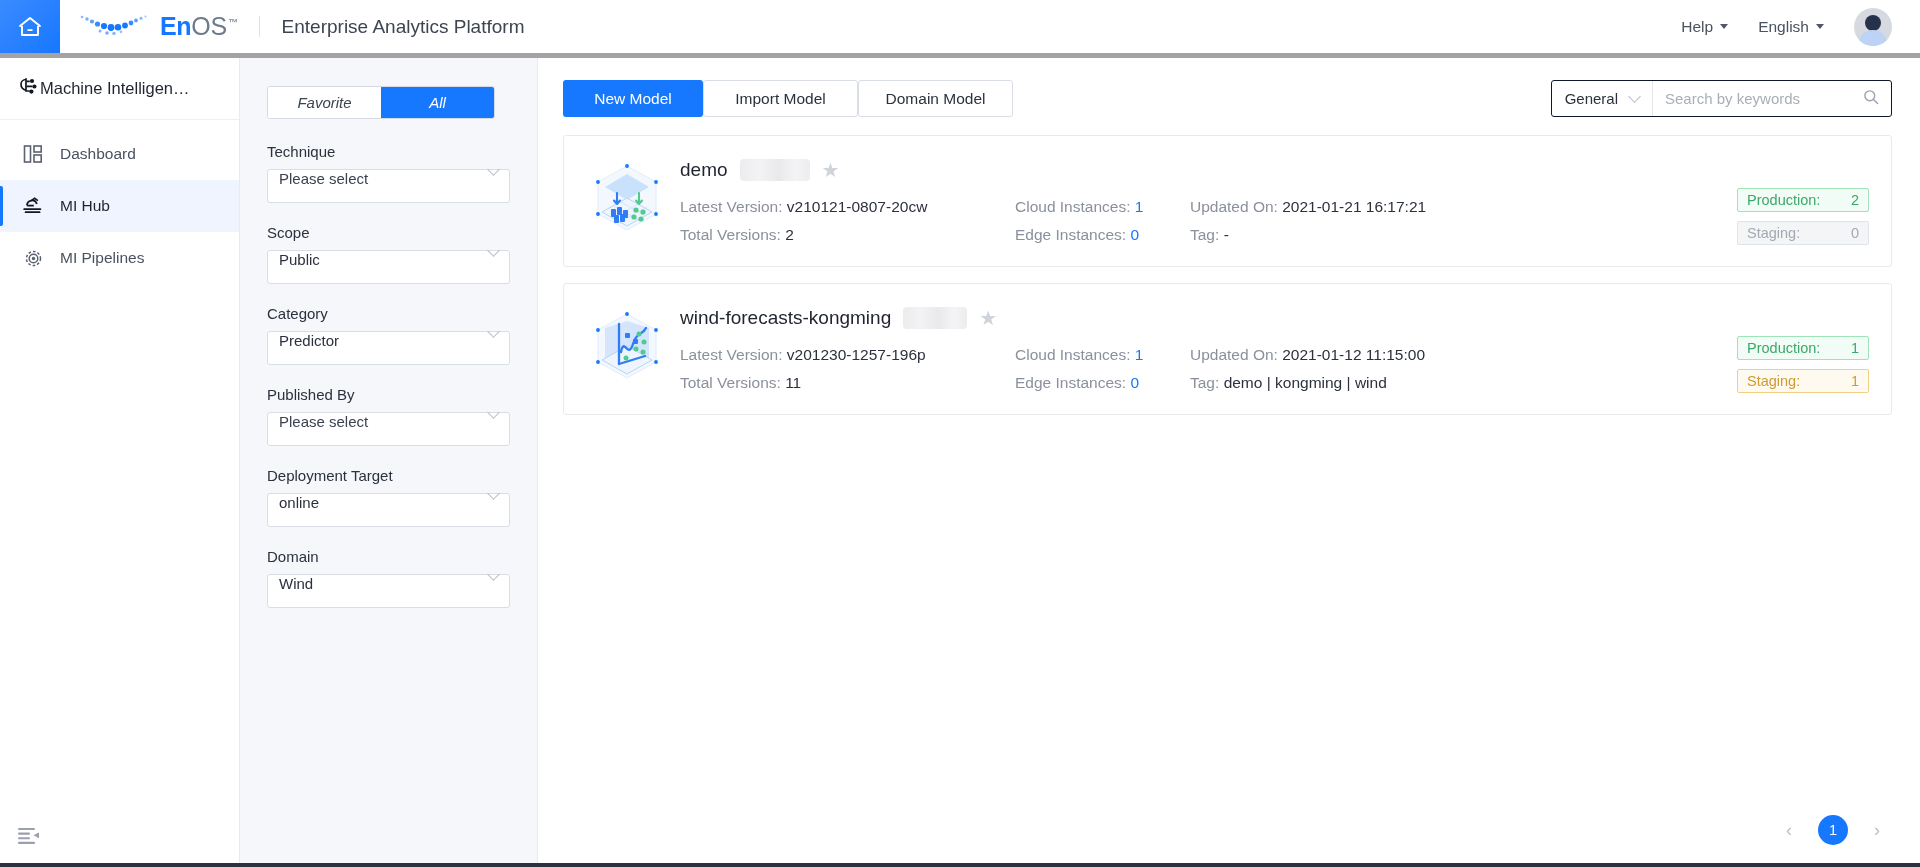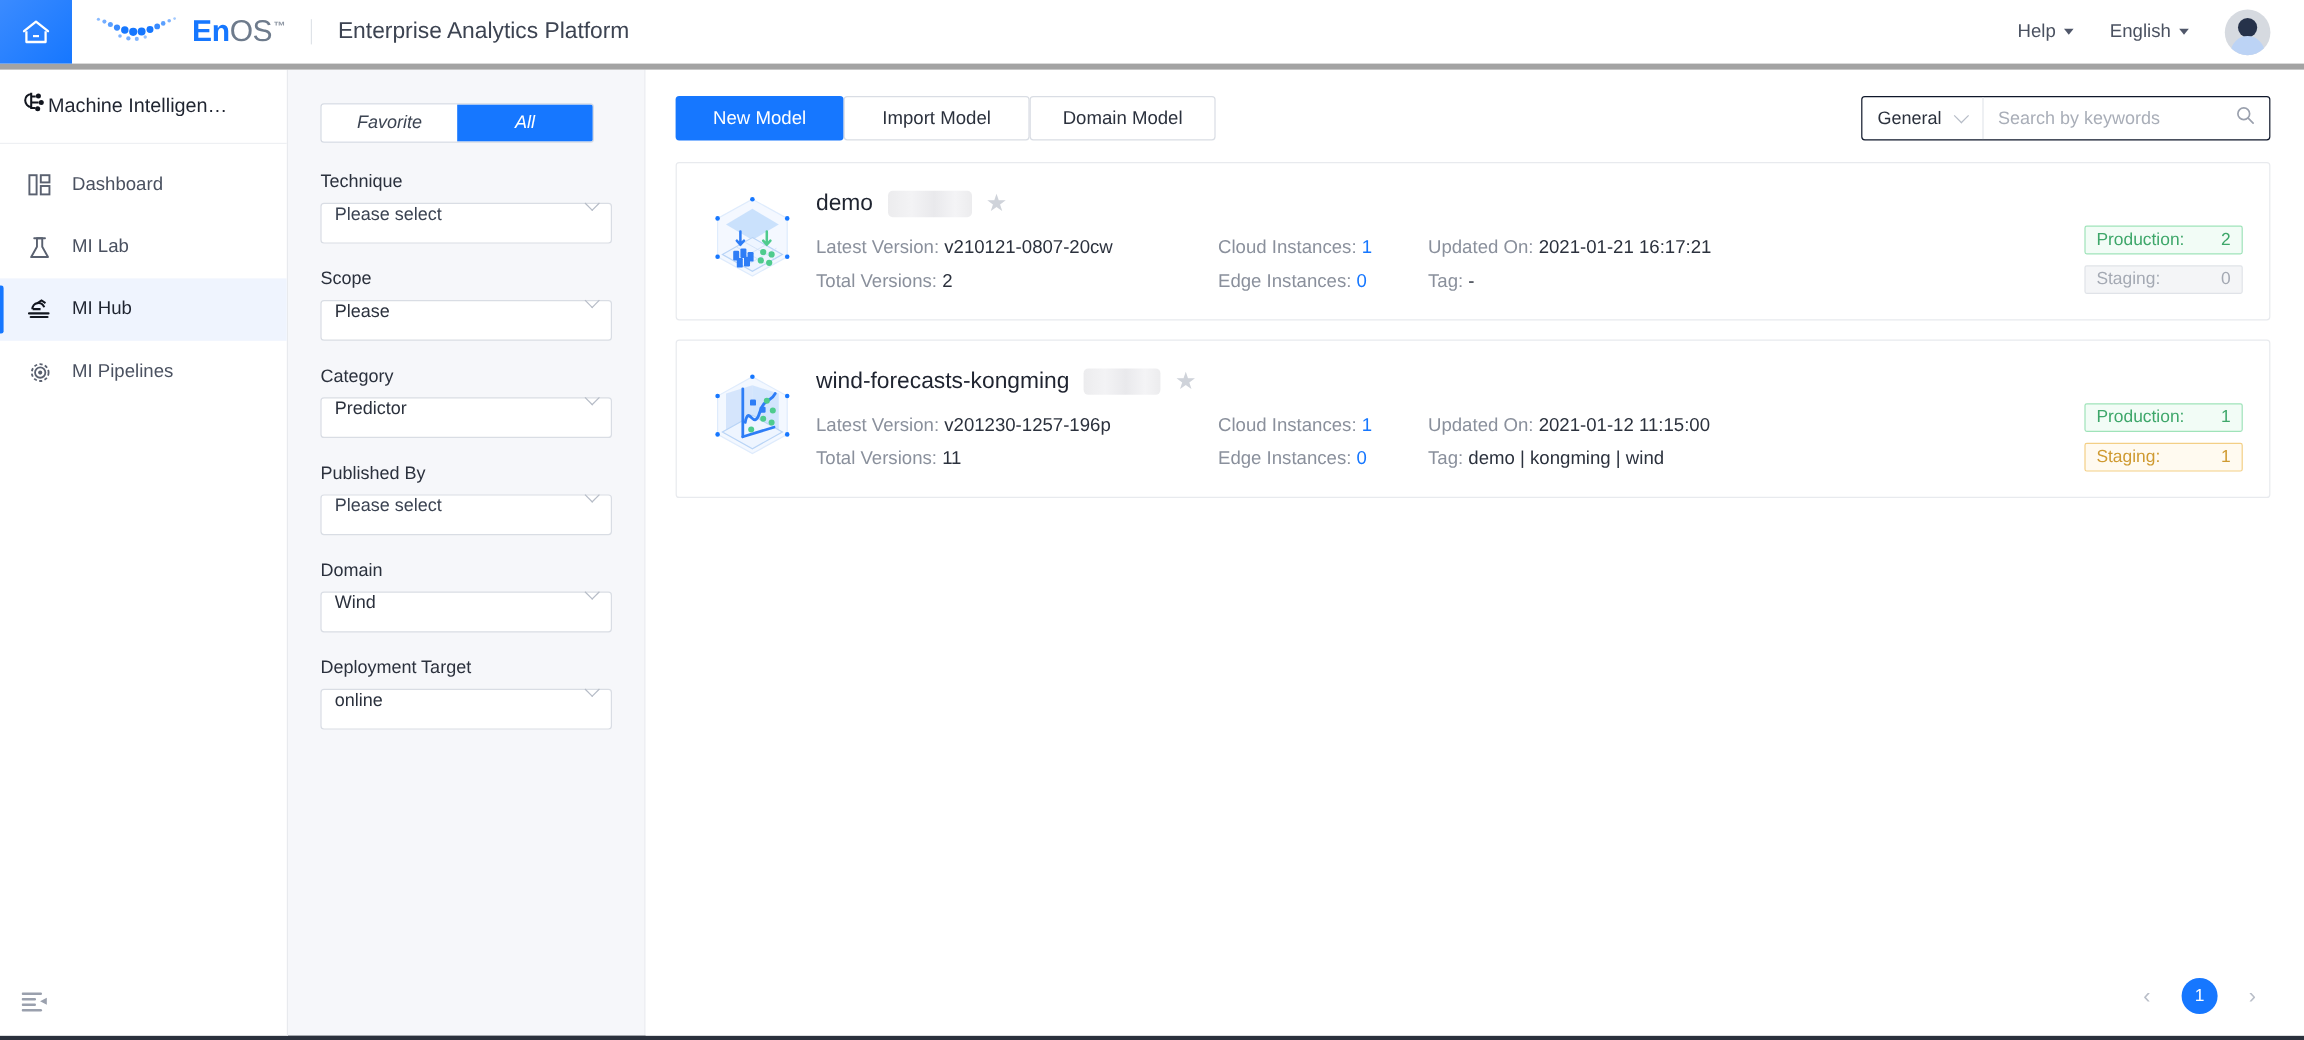--- a/index.html
+++ b/index.html
@@ -335,29 +335,20 @@
           <span class="ico">
             <svg width="20" height="20" viewBox="0 0 20 20">
               <rect x="1.5" y="2" width="6" height="16" fill="none" stroke="#5a6170" stroke-width="1.6"></rect>
               <rect x="11" y="2" width="7.2" height="6" fill="none" stroke="#5a6170" stroke-width="1.6"></rect>
               <rect x="11" y="11" width="7.2" height="7" fill="none" stroke="#5a6170" stroke-width="1.6"></rect>
             </svg>
           </span>
           <span>Dashboard</span>
         </div>
 
-        <div class="nav-item">
-          <span class="ico">
-            <svg width="20" height="21" viewBox="0 0 20 21">
-              <path d="M3 18.2h14L12.2 9.6V2.6H7.8v7z" fill="none" stroke="#5a6170" stroke-width="1.6" stroke-linejoin="round"></path>
-              <path d="M5.5 2.6h9" stroke="#5a6170" stroke-width="1.6" stroke-linecap="round"></path>
-            </svg>
-          </span>
-          <span>MI Lab</span>
-        </div>
 
         <div class="nav-item active">
           <span class="ico">
             <svg width="22" height="20" viewBox="0 0 22 20">
               <path d="M5 9.6a5 5 0 019.8-1.5" fill="none" stroke="#12161f" stroke-width="1.8"></path>
               <path d="M5.2 9.6h6.6" stroke="#12161f" stroke-width="1.8"></path>
               <path d="M2.2 13.2h16.2" stroke="#12161f" stroke-width="1.8" stroke-linecap="round"></path>
               <path d="M3.6 16.2h14" stroke="#12161f" stroke-width="1.8" stroke-linecap="round"></path>
               <path d="M9.2 4.6l3.4-2.3 3.3 2.3" fill="none" stroke="#12161f" stroke-width="1.6"></path>
             </svg>
@@ -401,21 +392,21 @@
           <div class="fld-label">Technique</div>
           <div class="select">
             <span class="val placeholder">Please select</span>
             <span class="chev"></span>
           </div>
         </div>
 
         <div class="fld">
           <div class="fld-label">Scope</div>
           <div class="select">
-            <span class="val">Please</span>
+            <span class="val">Public</span>
             <span class="chev"></span>
           </div>
         </div>
 
         <div class="fld">
           <div class="fld-label">Category</div>
           <div class="select">
             <span class="val">Predictor</span>
             <span class="chev"></span>
           </div>
@@ -423,31 +414,31 @@
 
         <div class="fld">
           <div class="fld-label">Published By</div>
           <div class="select">
             <span class="val placeholder">Please select</span>
             <span class="chev"></span>
           </div>
         </div>
 
         <div class="fld">
+          <div class="fld-label">Deployment Target</div>
+          <div class="select">
+            <span class="val">online</span>
+            <span class="chev"></span>
+          </div>
+        </div>
+
+        <div class="fld">
           <div class="fld-label">Domain</div>
           <div class="select">
             <span class="val">Wind</span>
-            <span class="chev"></span>
-          </div>
-        </div>
-
-        <div class="fld">
-          <div class="fld-label">Deployment Target</div>
-          <div class="select">
-            <span class="val">online</span>
             <span class="chev"></span>
           </div>
         </div>
 
       </div>
     </div>
 
     <div class="main">
 
       <div class="toolbar">

